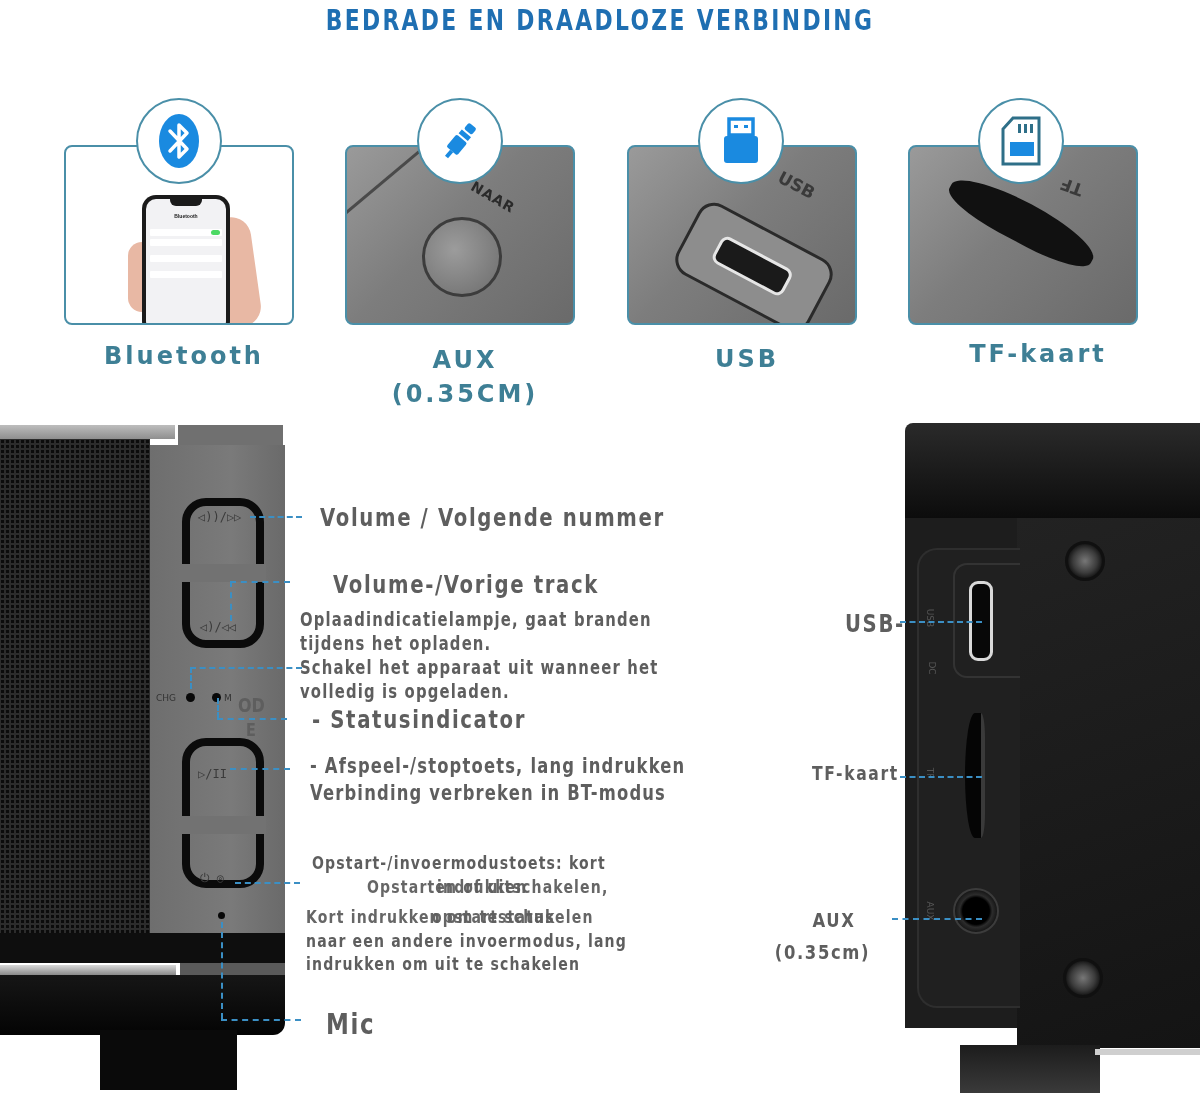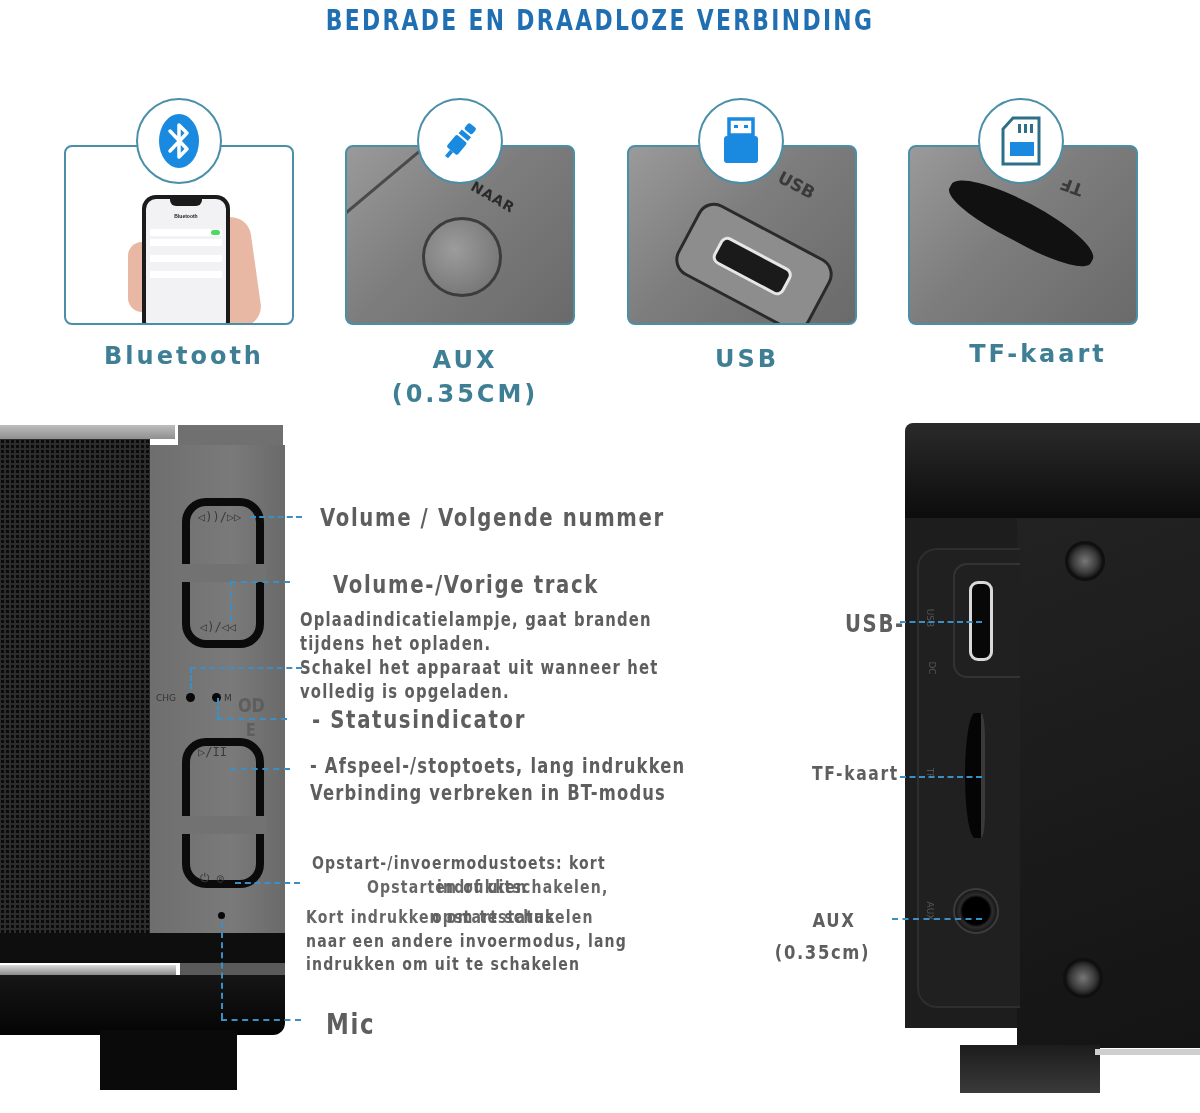--- a/index.html
+++ b/index.html
@@ -215,21 +215,21 @@
   <span class="tiny" style="left:156px;top:268px;">CHG</span>
   <div class="led" style="left:186px;top:268px;"></div>
   <div class="led" style="left:212px;top:268px;"></div>
   <span class="tiny" style="left:224px;top:268px;">M</span>
   <span class="ann" style="left:238px;top:268px;font-size:20px;transform:scaleX(0.8);">OD</span>
   <span class="ann" style="left:246px;top:294px;font-size:18px;transform:scaleX(0.8);">E</span>
 
   <div class="btn-pill" style="left:182px;top:313px;">
     <div class="gap" style="top:70px;"></div>
   </div>
-  <span class="btn-sym" style="left:198px;top:320px;">▷/II</span>
+  <span class="btn-sym" style="left:198px;top:342px;">▷/II</span>
   <span class="btn-sym" style="left:200px;top:446px;">⏻ ◎</span>
   <div class="led" style="left:218px;top:487px;width:7px;height:7px;"></div>
 </div>
 
 <div class="lead" style="left:250px;top:516px;width:52px;"></div>
 <div class="lead" style="left:230px;top:581px;width:60px;"></div>
 <div class="lead-v" style="left:230px;top:581px;height:40px;"></div>
 <div class="lead" style="left:190px;top:667px;width:112px;"></div>
 <div class="lead-v" style="left:190px;top:667px;height:22px;"></div>
 <div class="lead" style="left:217px;top:718px;width:70px;"></div>

